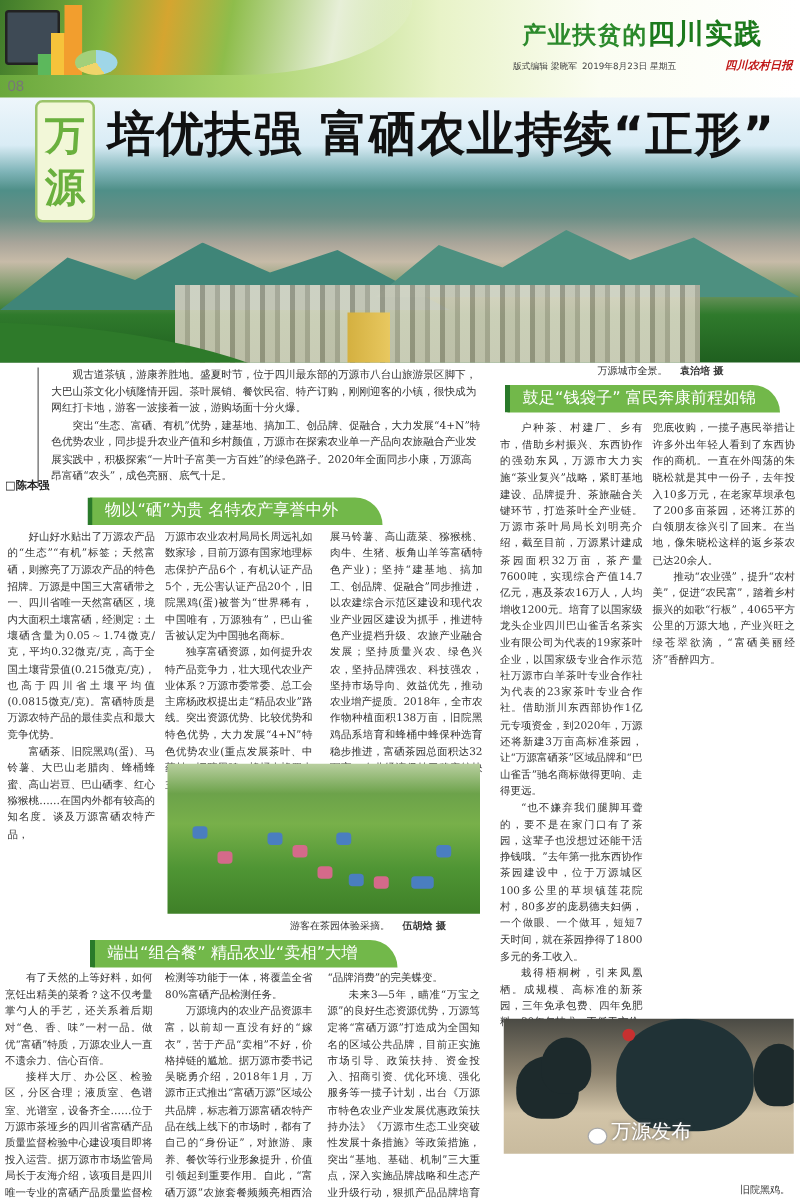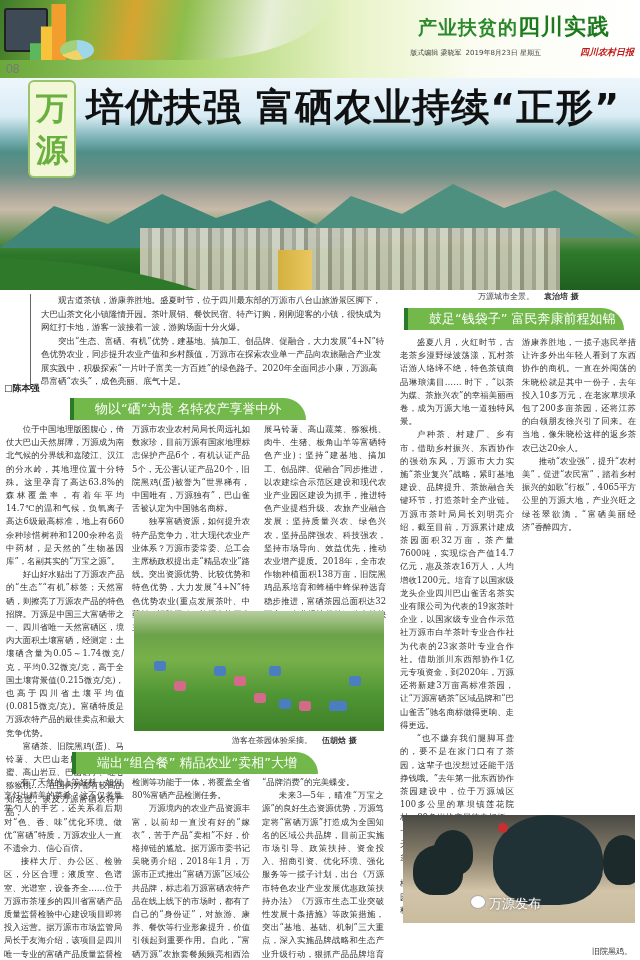--- a/index.html
+++ b/index.html
@@ -19,28 +19,28 @@
 .city{position:absolute;left:140px;top:150px;width:420px;height:70px;background:repeating-linear-gradient(90deg,#d8d0c0 0 8px,#b8b0a0 8px 12px,#e6dfd0 12px 20px,#a49c8c 20px 24px);opacity:.85;}
 .tower{position:absolute;left:278px;top:172px;width:34px;height:62px;background:linear-gradient(90deg,#d4b040,#e8c860);}
 .hill-left{position:absolute;left:-20px;top:180px;width:320px;height:120px;background:#2e7a2a;border-radius:0 100% 0 0;}
 .badge{position:absolute;left:28px;top:80px;width:48px;height:98px;background:#f2f7d8;border:2px solid #9cc46a;border-radius:6px;display:flex;flex-direction:column;align-items:center;justify-content:center;font-family:"DejaVu Serif",serif;font-weight:bold;color:#6ab03e;font-size:32px;line-height:42px;z-index:3;}
 .headline{position:absolute;left:86px;top:82px;font-family:"DejaVu Sans",sans-serif;font-weight:bold;font-size:38px;color:#111;letter-spacing:1px;z-index:3;white-space:nowrap;}
 .photo-credit{position:absolute;font-family:"DejaVu Serif",serif;font-size:8px;color:#333;}
 .photo-credit b{font-family:"DejaVu Sans",sans-serif;font-weight:bold;margin-left:10px;}
 .lead{position:absolute;left:30px;top:294px;width:355px;border-left:1px solid #666;padding-left:10px;font-size:8.5px;line-height:13.5px;text-indent:2em;color:#333;}
 .lead p{text-indent:2em;}
 .byline{position:absolute;left:4px;top:382px;font-family:"DejaVu Sans",sans-serif;font-weight:bold;font-size:9px;text-align:center;}
-.sec-head{position:absolute;height:22px;background:#72b84a;border-left:4px solid #2a7a2a;border-top-right-radius:22px 22px;color:#fff;font-family:"DejaVu Sans",sans-serif;font-size:13px;line-height:22px;padding-left:21px;white-space:nowrap;}
+.sec-head{position:absolute;height:22px;background:#72b84a;border-left:4px solid #2a7a2a;border-top-right-radius:22px 22px;color:#fff;font-family:"DejaVu Sans",sans-serif;font-size:13px;line-height:22px;padding-left:10px;white-space:nowrap;}
 .col{position:absolute;font-size:8.4px;line-height:13.2px;color:#333;text-align:justify;}
 .col p{text-indent:2em;}
 .photo-tea{position:absolute;left:134px;top:611px;width:250px;height:120px;background:linear-gradient(180deg,#b9cfa0 0%,#6ca24a 20%,#78b04a 40%,#4f9534 70%,#3f8028 100%);overflow:hidden;}
 .photo-tea .p{position:absolute;width:12px;height:10px;border-radius:3px;}
 .photo-chicken{position:absolute;left:403px;top:815px;width:232px;height:108px;background:linear-gradient(180deg,#4a4a44 0%,#8c826e 40%,#d2c4a8 70%,#c9bb9e 100%);overflow:hidden;}
 .chicken{position:absolute;background:#1d2a2c;border-radius:50% 50% 40% 40%;}
-.watermark{position:absolute;left:470px;top:895px;font-family:"DejaVu Sans",sans-serif;font-size:13px;color:#fff;text-shadow:0 0 3px #555;display:flex;align-items:flex-start;gap:3px;}
+.watermark{position:absolute;left:470px;top:895px;font-family:"DejaVu Sans",sans-serif;font-size:16px;color:#fff;text-shadow:0 0 3px #555;display:flex;align-items:flex-end;gap:3px;}
 .wm-icon{width:16px;height:14px;background:#fff;border-radius:50%;border:1px solid #aaa;}
 </style>
 </head>
 <body>
 
 <div class="masthead">
   <div class="mast-img"></div>
   <div class="laptop"></div>
   <div class="bars"></div>
   <div class="pie"></div>
@@ -75,21 +75,20 @@
 </div>
 
 <div class="lead">
   <p>观古道茶镇，游康养胜地。盛夏时节，位于四川最东部的万源市八台山旅游景区脚下，大巴山茶文化小镇隆情开园。茶叶展销、餐饮民宿、特产订购，刚刚迎客的小镇，很快成为网红打卡地，游客一波接着一波，游购场面十分火爆。</p>
   <p>突出“生态、富硒、有机”优势，建基地、搞加工、创品牌、促融合，大力发展“4+N”特色优势农业，同步提升农业产值和乡村颜值，万源市在探索农业单一产品向农旅融合产业发展实践中，积极探索“一片叶子富美一方百姓”的绿色路子。2020年全面同步小康，万源高昂富硒“农头”，成色亮丽、底气十足。</p>
 </div>
 <div class="byline">□陈本强</div>
 
 <div class="sec-head" style="left:70px;top:398px;width:236px;">物以“硒”为贵 名特农产享誉中外</div>
 <div class="col" style="left:6px;top:423px;width:118px;">
-  <p>位于中国地理版图腹心，倚仗大巴山天然屏障，万源成为南北气候的分界线和嘉陵江、汉江的分水岭，其地理位置十分特殊。这里孕育了高达63.8%的森林覆盖率，有着年平均14.7℃的温和气候，负氧离子高达6级最高标准，地上有660余种珍惜树种和1200余种名贵中药材，是天然的“生物基因库”，名副其实的“万宝之源”。</p>
   <p>好山好水贴出了万源农产品的“生态”“有机”标签；天然富硒，则擦亮了万源农产品的特色招牌。万源是中国三大富硒带之一、四川省唯一天然富硒区，境内大面积土壤富硒，经测定：土壤硒含量为0.05～1.74微克/克，平均0.32微克/克，高于全国土壤背景值(0.215微克/克)，也高于四川省土壤平均值(0.0815微克/克)。富硒特质是万源农特产品的最佳卖点和最大竞争优势。</p>
   <p>富硒茶、旧院黑鸡(蛋)、马铃薯、大巴山老腊肉、蜂桶蜂蜜、高山岩豆、巴山硒李、红心猕猴桃……在国内外都有较高的知名度。谈及万源富硒农特产品，</p>
 </div>
 <div class="col" style="left:132px;top:423px;width:118px;">
   <p style="text-indent:0">万源市农业农村局局长周远礼如数家珍，目前万源有国家地理标志保护产品6个，有机认证产品5个，无公害认证产品20个，旧院黑鸡(蛋)被誉为“世界稀有，中国唯有，万源独有”，巴山雀舌被认定为中国驰名商标。</p>
   <p>独享富硒资源，如何提升农特产品竞争力，壮大现代农业产业体系？万源市委常委、总工会主席杨政权提出走“精品农业”路线。突出资源优势、比较优势和特色优势，大力发展“4+N”特色优势农业(重点发展茶叶、中药材、旧院黑鸡、蜂桶中蜂四大主导产业，同步发</p>
 </div>
 <div class="col" style="left:264px;top:423px;width:122px;">
   <p style="text-indent:0">展马铃薯、高山蔬菜、猕猴桃、肉牛、生猪、板角山羊等富硒特色产业)；坚持“建基地、搞加工、创品牌、促融合”同步推进，以农建综合示范区建设和现代农业产业园区建设为抓手，推进特色产业提档升级、农旅产业融合发展；坚持质量兴农、绿色兴农，坚持品牌强农、科技强农，坚持市场导向、效益优先，推动农业增产提质。2018年，全市农作物种植面积138万亩，旧院黑鸡品系培育和蜂桶中蜂保种选育稳步推进，富硒茶园总面积达32万亩，农业经济保持了稳定较快发展势头。</p>
 </div>
@@ -105,41 +104,40 @@
   <div class="p" style="left:165px;top:90px;background:#d46a8a;"></div>
   <div class="p" style="left:195px;top:90px;background:#4a7ec0;width:18px;"></div>
   <div class="p" style="left:215px;top:65px;background:#4a7ec0;"></div>
 </div>
 <div class="photo-credit" style="left:232px;top:735px;">
   <span>游客在茶园体验采摘。</span><b>伍胡焓 摄</b>
 </div>
 
 <div class="sec-head" style="left:72px;top:752px;width:246px;">端出“组合餐” 精品农业“卖相”大增</div>
 <div class="col" style="left:4px;top:776px;width:118px;">
-  <p>有了天然的上等好料，如何烹饪出精美的菜肴？这不仅考量掌勺人的手艺，还关系着后期对“色、香、味”优化环境。做优“富硒”特质，万源农业人一直不遗余力、信心百倍。</p>
+  <p>有了天然的上等好料，如何烹饪出精美的菜肴？这不仅考量掌勺人的手艺，还关系着后期对“色、香、味”一村一品。做优“富硒”特质，万源农业人一直不遗余力、信心百倍。</p>
   <p>接样大厅、办公区、检验区，分区合理；液质室、色谱室、光谱室，设备齐全……位于万源市茶垭乡的四川省富硒产品质量监督检验中心建设项目即将投入运营。据万源市市场监管局局长于友海介绍，该项目是四川唯一专业的富硒产品质量监督检验中心，规划建筑面积约4200平方米，集计量测试、食品药品</p>
 </div>
 <div class="col" style="left:132px;top:776px;width:118px;">
   <p style="text-indent:0">检测等功能于一体，将覆盖全省80%富硒产品检测任务。</p>
   <p>万源境内的农业产品资源丰富，以前却一直没有好的“嫁衣”，苦于产品“卖相”不好，价格掉链的尴尬。据万源市委书记吴晓勇介绍，2018年1月，万源市正式推出“富硒万源”区域公共品牌，标志着万源富硒农特产品在线上线下的市场时，都有了自己的“身份证”，对旅游、康养、餐饮等行业形象提升，价值引领起到重要作用。自此，“富硒万源”农旅套餐频频亮相西洽会、渝洽会等国内外各大展销平台，“卖相”大增，富硒产品实现了从“商品消费”到</p>
 </div>
 <div class="col" style="left:262px;top:776px;width:122px;">
   <p style="text-indent:0">“品牌消费”的完美蝶变。</p>
   <p>未来3—5年，瞄准“万宝之源”的良好生态资源优势，万源笃定将“富硒万源”打造成为全国知名的区域公共品牌，目前正实施市场引导、政策扶持、资金投入、招商引资、优化环境、强化服务等一揽子计划，出台《万源市特色农业产业发展优惠政策扶持办法》《万源市生态工业突破性发展十条措施》等政策措施，突出“基地、基础、机制”三大重点，深入实施品牌战略和生态产业升级行动，狠抓产品品牌培育和示范企业创建，全面促进富硒农特产品做优做强。</p>
 </div>
 
 <div class="sec-head" style="left:404px;top:308px;width:220px;">鼓足“钱袋子” 富民奔康前程如锦</div>
 <div class="col" style="left:400px;top:336px;width:114px;">
-  <p>盛夏八月，火红时节，古老茶乡漫野绿波荡漾，瓦村茶语游人络绎不绝，特色茶镇商品琳琅满目…… 时下，“以茶为媒、茶旅兴农”的幸福美丽画卷，成为万源大地一道独特风景。</p>
   <p>户种茶、村建厂、乡有市，借助乡村振兴、东西协作的强劲东风，万源市大力实施“茶业复兴”战略，紧盯基地建设、品牌提升、茶旅融合关键环节，打造茶叶全产业链。万源市茶叶局局长刘明亮介绍，截至目前，万源累计建成茶园面积32万亩，茶产量7600吨，实现综合产值14.7亿元，惠及茶农16万人，人均增收1200元。培育了以国家级龙头企业四川巴山雀舌名茶实业有限公司为代表的19家茶叶企业，以国家级专业合作示范社万源市白羊茶叶专业合作社为代表的23家茶叶专业合作社。借助浙川东西部协作1亿元专项资金，到2020年，万源还将新建3万亩高标准茶园，让“万源富硒茶”区域品牌和“巴山雀舌”驰名商标做得更响、走得更远。</p>
   <p>“也不嫌弃我们腿脚耳聋的，要不是在家门口有了茶园，这辈子也没想过还能干活挣钱哦。”去年第一批东西协作茶园建设中，位于万源城区100多公里的草坝镇莲花院村，80多岁的庞易德夫妇俩，一个做眼、一个做耳，短短7天时间，就在茶园挣得了1800多元的务工收入。</p>
   <p>栽得梧桐树，引来凤凰栖。成规模、高标准的新茶园，三年免承包费、四年免肥料，30年包技术，不低于市价</p>
 </div>
 <div class="col" style="left:522px;top:336px;width:114px;">
-  <p style="text-indent:0">游康养胜地，一揽子惠民举措让许多外出年轻人看到了东西协作的商机。一直在外闯荡的朱晓松就是其中一份子，去年投入10多万元，在老家草坝承包了200多亩茶园，还将江苏的白领朋友徐兴引了回来。在当地，像朱晓松这样的返乡茶农已达20余人。</p>
+  <p style="text-indent:0">兜底收购，一揽子惠民举措让许多外出年轻人看到了东西协作的商机。一直在外闯荡的朱晓松就是其中一份子，去年投入10多万元，在老家草坝承包了200多亩茶园，还将江苏的白领朋友徐兴引了回来。在当地，像朱晓松这样的返乡茶农已达20余人。</p>
   <p>推动“农业强”，提升“农村美”，促进“农民富”，踏着乡村振兴的如歌“行板”，4065平方公里的万源大地，产业兴旺之绿苍翠欲滴，“富硒美丽经济”香醉四方。</p>
 </div>
 
 <div class="photo-chicken">
   <div class="chicken" style="left:10px;top:30px;width:50px;height:50px;"></div>
   <div class="chicken" style="left:30px;top:15px;width:40px;height:45px;"></div>
   <div class="chicken" style="left:90px;top:0px;width:110px;height:90px;background:#203236;"></div>
   <div style="position:absolute;left:95px;top:8px;width:10px;height:10px;background:#c83030;border-radius:50%;"></div>
   <div class="chicken" style="left:200px;top:20px;width:40px;height:50px;"></div>
 </div>

